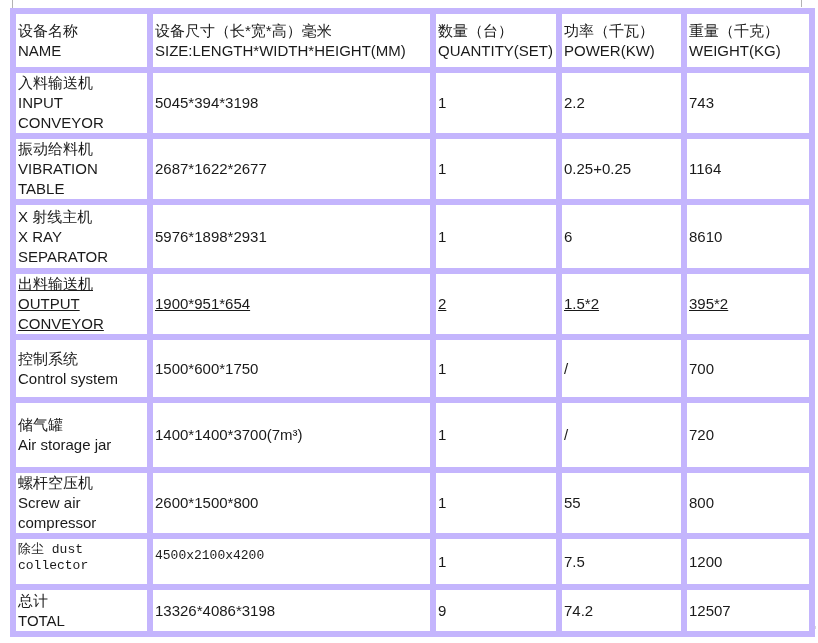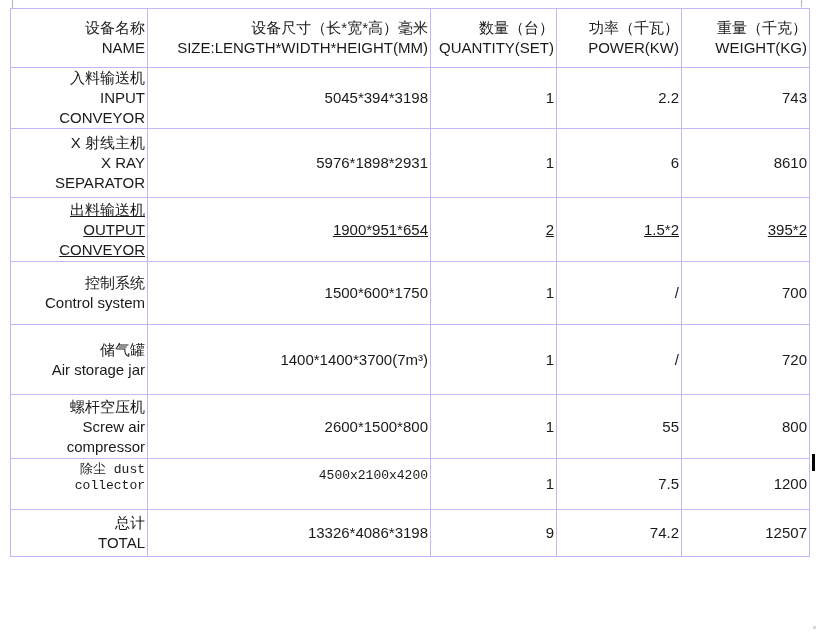--- a/index.html
+++ b/index.html
@@ -18,22 +18,22 @@
   .sheet {
     position: absolute;
     left: 10px;
     top: 8px;
   }
   table {
     border-collapse: collapse;
     table-layout: fixed;
   }
   th, td {
-    border: 1px solid #c4b5fd;
-    text-align: right;
+    border: 6px solid #c4b5fd;
+    text-align: left;
     vertical-align: middle;
     padding: 0 2px;
     font-weight: normal;
     font-size: 15px;
     line-height: 20px;
     white-space: pre-line;
     overflow: hidden;
   }
   
   tr.hdr  { height: 59px; }
@@ -120,20 +120,29 @@
     <tbody>
       <tr class="r0">
         <td>入料输送机
 INPUT
 CONVEYOR</td>
         <td>5045*394*3198</td>
         <td>1</td>
         <td>2.2</td>
         <td>743</td>
       </tr>
+      <tr class="r1">
+        <td>振动给料机
+VIBRATION
+TABLE</td>
+        <td>2687*1622*2677</td>
+        <td>1</td>
+        <td>0.25+0.25</td>
+        <td>1164</td>
+      </tr>
       <tr class="r2">
         <td>X 射线主机
 X RAY
 SEPARATOR</td>
         <td>5976*1898*2931</td>
         <td>1</td>
         <td>6</td>
         <td>8610</td>
       </tr>
       <tr class="r3">

